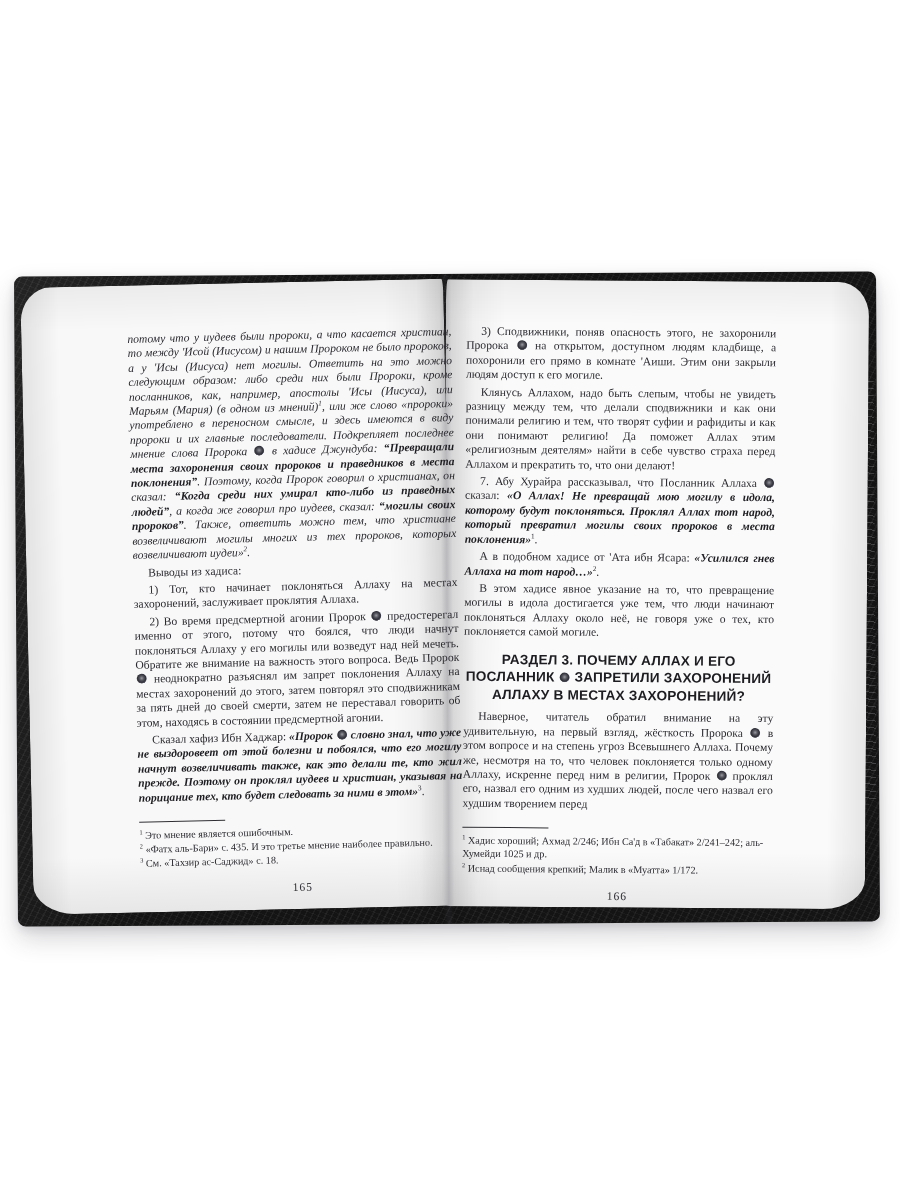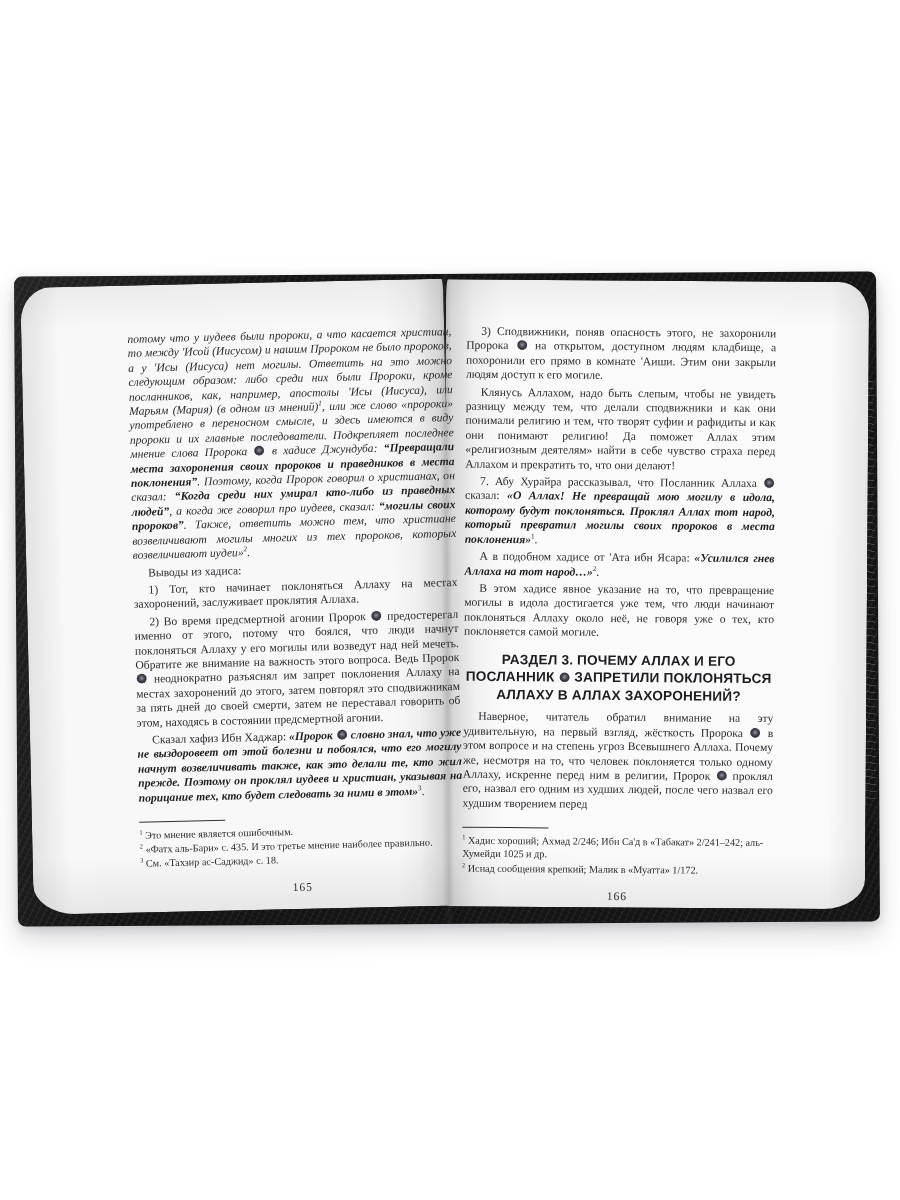--- a/index.html
+++ b/index.html
@@ -85,21 +85,21 @@
       <div class="page-number">165</div>
     </div>
 
     <div class="text-col text-right">
       <div>
           <p class="para indent"><span>3) Сподвижники, поняв опасность этого, не захоронили Пророка </span><span class="pbuh"></span><span> на открытом, доступном людям кладбище, а похоронили его прямо в комнате 'Аиши. Этим они закрыли людям доступ к его могиле.</span></p>
           <p class="para indent"><span>Клянусь Аллахом, надо быть слепым, чтобы не увидеть разницу между тем, что делали сподвижники и как они понимали религию и тем, что творят суфии и рафидиты и как они понимают религию! Да поможет Аллах этим «религиозным деятелям» найти в себе чувство страха перед Аллахом и прекратить то, что они делают!</span></p>
           <p class="para indent"><span>7. Абу Хурайра рассказывал, что Посланник Аллаха </span><span class="pbuh"></span><span> сказал: </span><span class="b i">«О Аллах! Не превращай мою могилу в идола, которому будут поклоняться. Проклял Аллах тот народ, который превратил могилы своих пророков в места поклонения»</span><sup>1</sup><span>.</span></p>
           <p class="para indent"><span>А в подобном хадисе от 'Ата ибн Ясара: </span><span class="b i">«Усилился гнев Аллаха на тот народ…»</span><sup>2</sup><span>.</span></p>
           <p class="para indent"><span>В этом хадисе явное указание на то, что превращение могилы в идола достигается уже тем, что люди начинают поклоняться Аллаху около неё, не говоря уже о тех, кто поклоняется самой могиле.</span></p>
-          <p class="para section-heading"><span>РАЗДЕЛ 3. ПОЧЕМУ АЛЛАХ И ЕГО ПОСЛАННИК </span><span class="pbuh"></span><span> ЗАПРЕТИЛИ ПОКЛОНЯТЬСЯ АЛЛАХУ В АЛЛАХ ЗАХОРОНЕНИЙ?</span></p>
+          <p class="para section-heading"><span>РАЗДЕЛ 3. ПОЧЕМУ АЛЛАХ И ЕГО ПОСЛАННИК </span><span class="pbuh"></span><span> ЗАПРЕТИЛИ ЗАХОРОНЕНИЙ АЛЛАХУ В МЕСТАХ ЗАХОРОНЕНИЙ?</span></p>
           <p class="para indent"><span>Наверное, читатель обратил внимание на эту удивительную, на первый взгляд, жёсткость Пророка </span><span class="pbuh"></span><span> в этом вопросе и на степень угроз Всевышнего Аллаха. Почему же, несмотря на то, что человек поклоняется только одному Аллаху, искренне перед ним в религии, Пророк </span><span class="pbuh"></span><span> проклял его, назвал его одним из худших людей, после чего назвал его худшим творением перед</span></p>
         </div>
       <div class="footnotes">
         <div class="fn-rule"></div>
         <div>
             <p class="para fn"><sup>1</sup><span> Хадис хороший; Ахмад 2/246; Ибн Са'д в «Табакат» 2/241–242; аль-Хумейди 1025 и др.</span></p>
             <p class="para fn"><sup>2</sup><span> Иснад сообщения крепкий; Малик в «Муатта» 1/172.</span></p>
           </div>
       </div>
       <div class="page-number">166</div>

